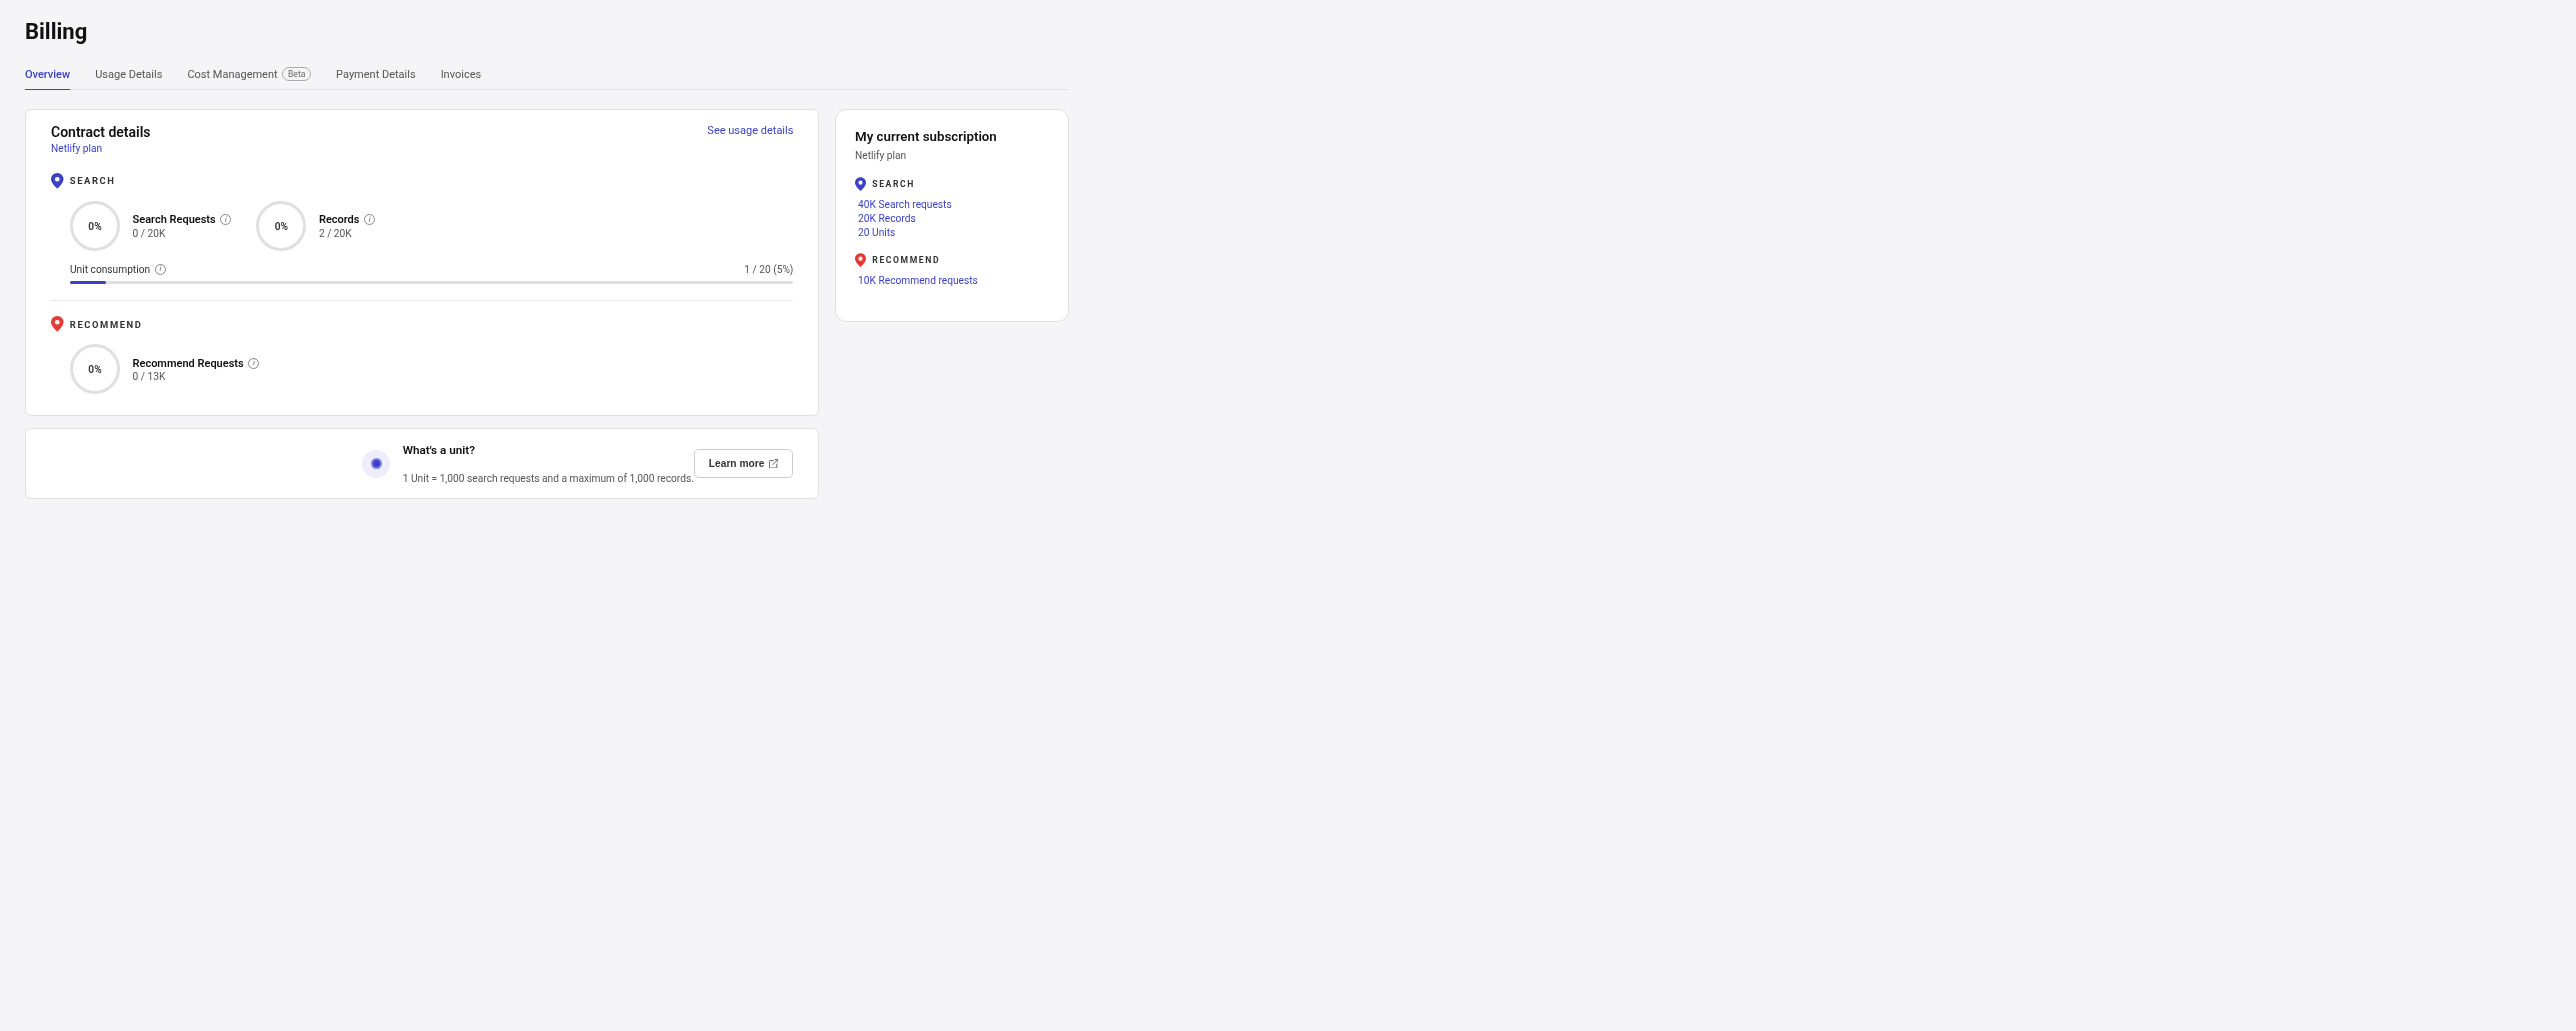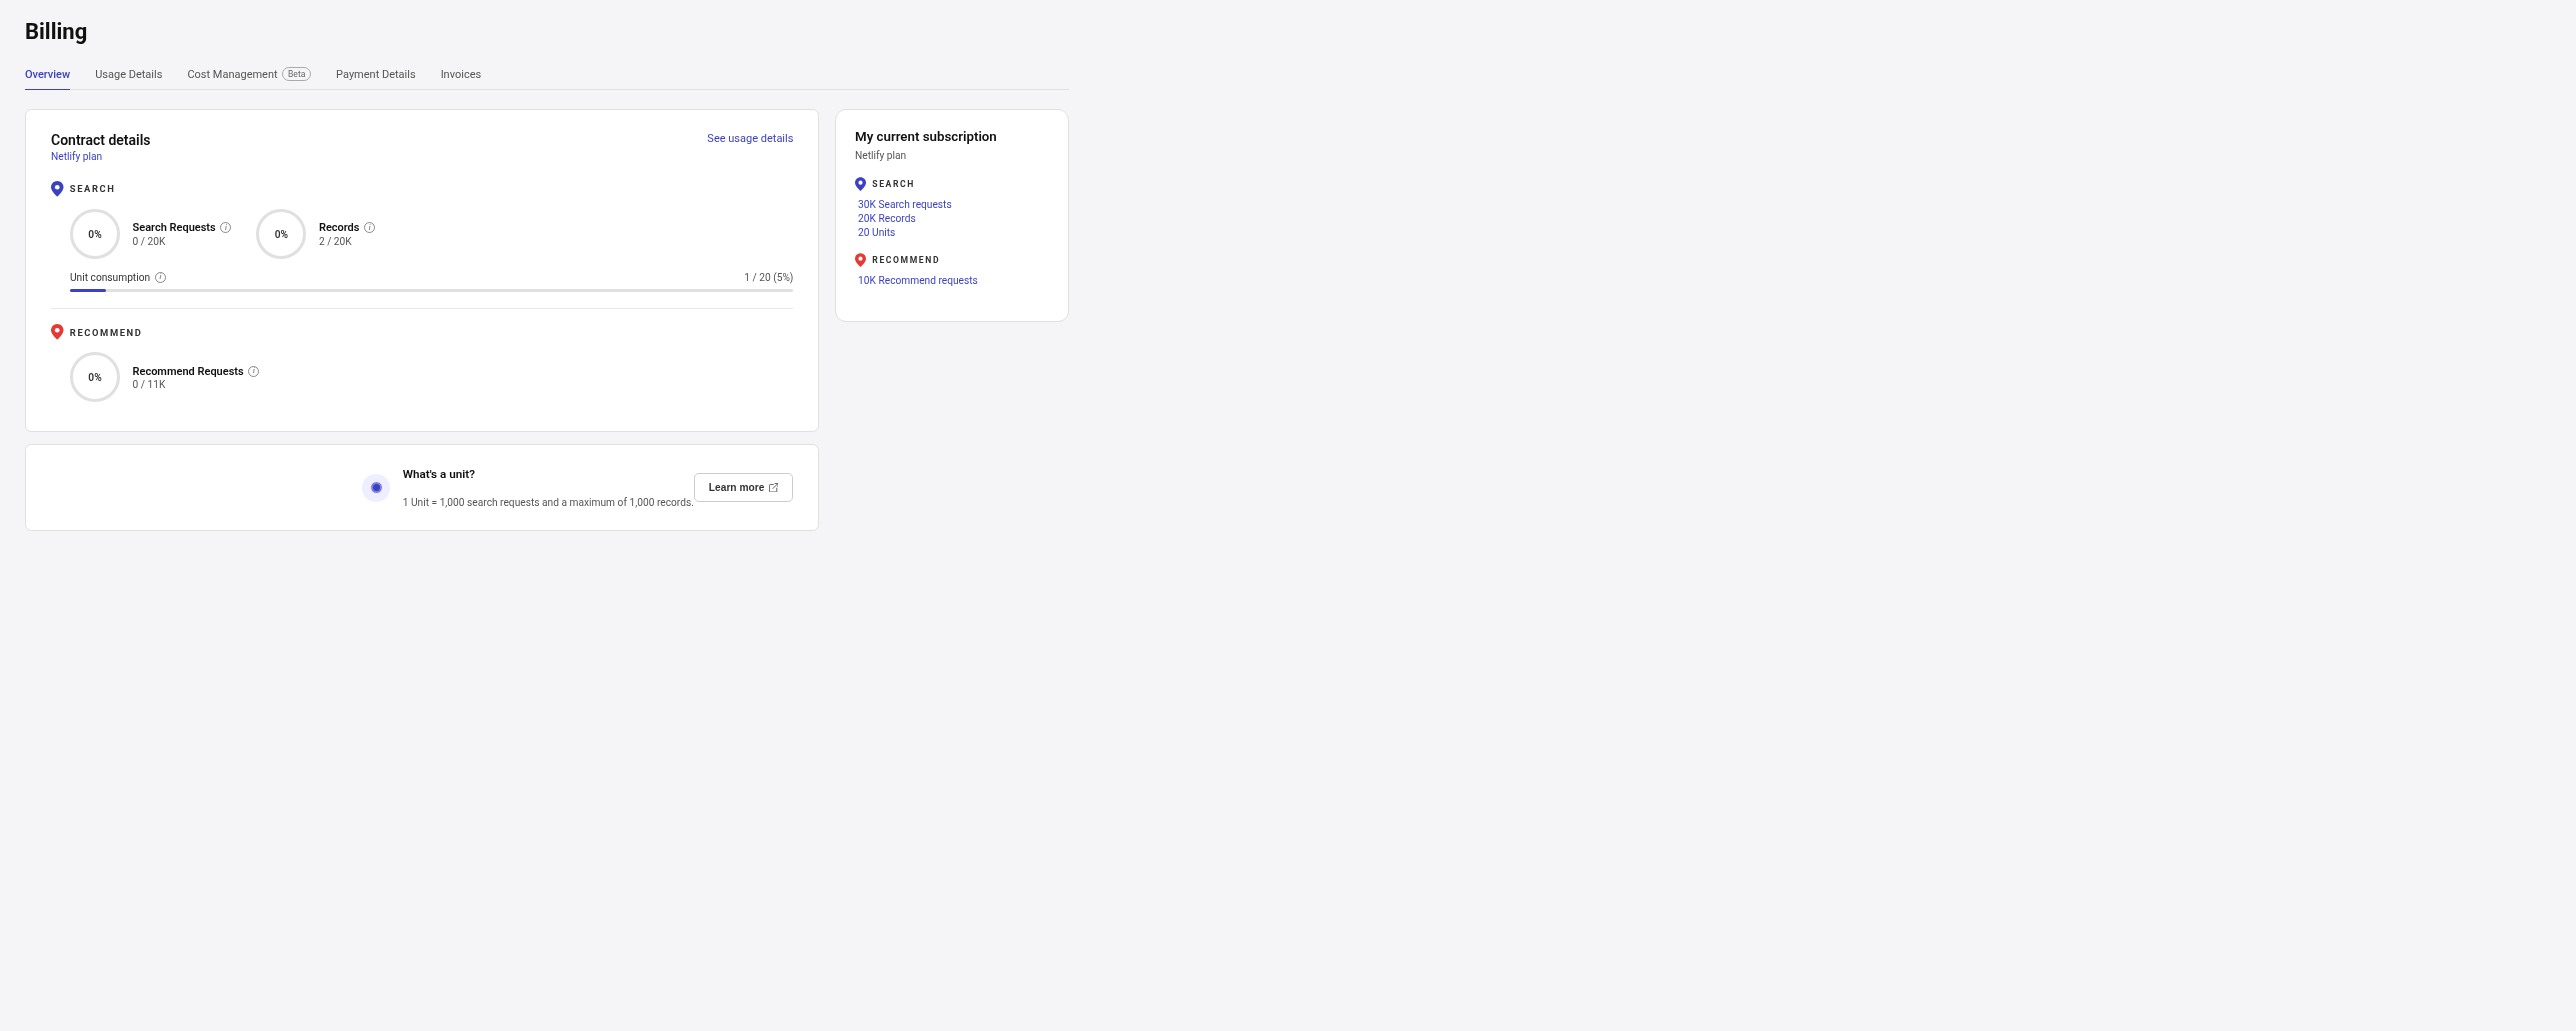--- a/index.html
+++ b/index.html
@@ -57,21 +57,21 @@
     .left-column {
       flex: 1;
       display: flex;
       flex-direction: column;
       gap: 12.5px;
     }
     .card {
       background: #fff;
       border: 0.8px solid #e0e0e0;
       border-radius: 6.3px;
-      padding: 22px 25px;
+      padding: 14px 25px;
     }
     .contract-header {
       display: flex;
       justify-content: space-between;
       align-items: flex-start;
       margin-bottom: 19px;
     }
     .contract-title {
       font-size: 14px;
       font-weight: 600;
@@ -386,21 +386,21 @@
           </div>
 
           <div class="metrics-row">
             <div class="metric-item">
               <div class="donut-circle">0%</div>
               <div class="metric-info">
                 <h4>
                   <span>Recommend Requests</span>
                   <span class="info-icon">i</span>
                 </h4>
-                <div class="metric-value">0 / 11K</div>
+                <div class="metric-value">0 / 13K</div>
               </div>
             </div>
           </div>
         </div>
       </div>
 
       <div class="card whats-a-unit-card">
         <div class="unit-info">
           <div class="unit-icon">
             <div class="unit-icon-inner"></div>
@@ -429,21 +429,21 @@
 
         <div class="sub-service">
           <div class="sub-service-label">
             <svg width="11" height="14" viewBox="0 0 16 20" fill="none">
               <path d="M8 0C3.58 0 0 3.58 0 8C0 13.25 8 20 8 20C8 20 16 13.25 16 8C16 3.58 12.42 0 8 0Z" fill="#3b41c5"></path>
               <circle cx="8" cy="8" r="3" fill="white"></circle>
             </svg>
             <span class="sub-service-name">SEARCH</span>
           </div>
           <div class="sub-service-items">
-            <div class="sub-service-item">30K Search requests</div>
+            <div class="sub-service-item">40K Search requests</div>
             <div class="sub-service-item">20K Records</div>
             <div class="sub-service-item">20 Units</div>
           </div>
         </div>
 
         <div class="sub-service">
           <div class="sub-service-label">
             <svg width="11" height="14" viewBox="0 0 16 20" fill="none">
               <path d="M8 0C3.58 0 0 3.58 0 8C0 13.25 8 20 8 20C8 20 16 13.25 16 8C16 3.58 12.42 0 8 0Z" fill="#e53935"></path>
               <circle cx="8" cy="8" r="3" fill="white"></circle>

